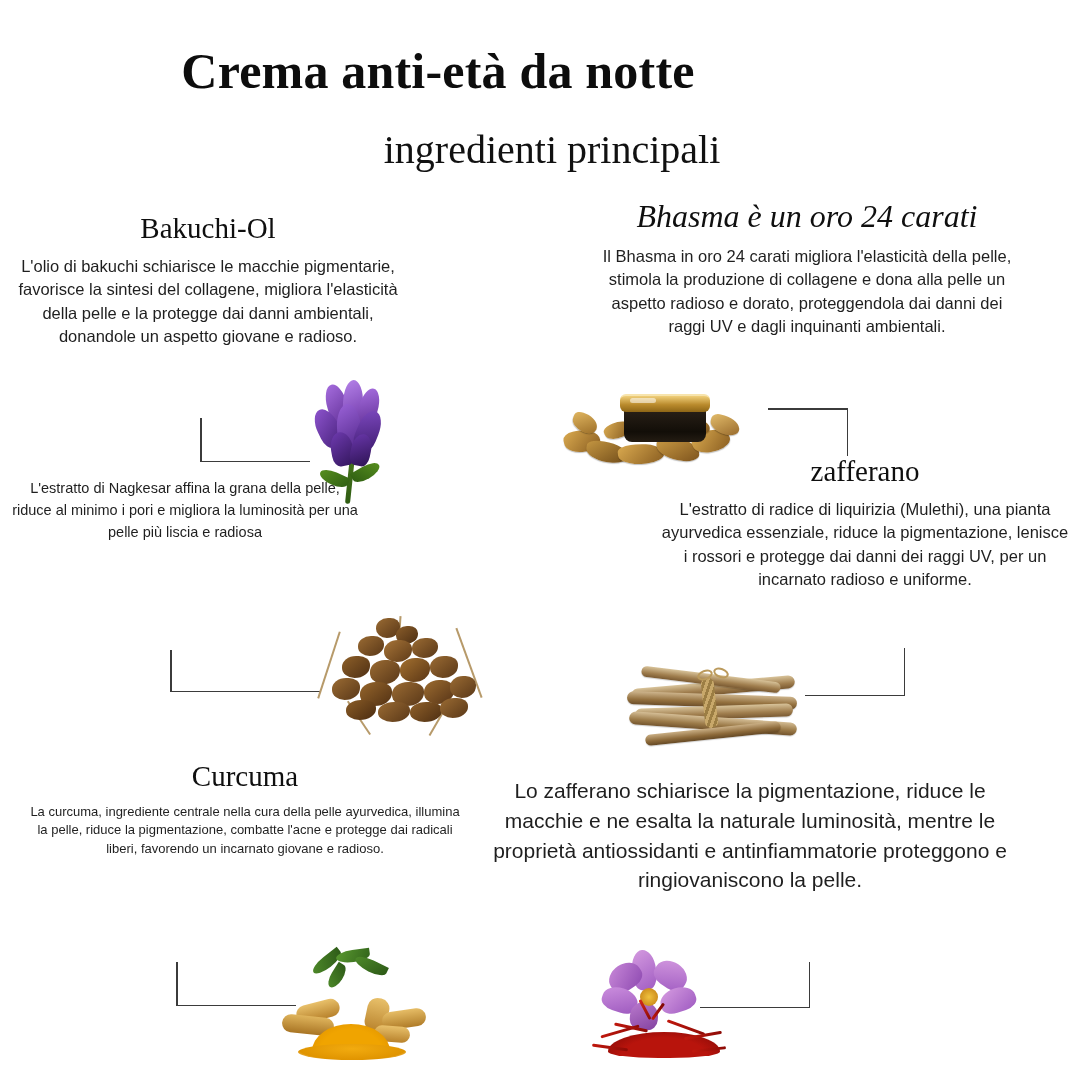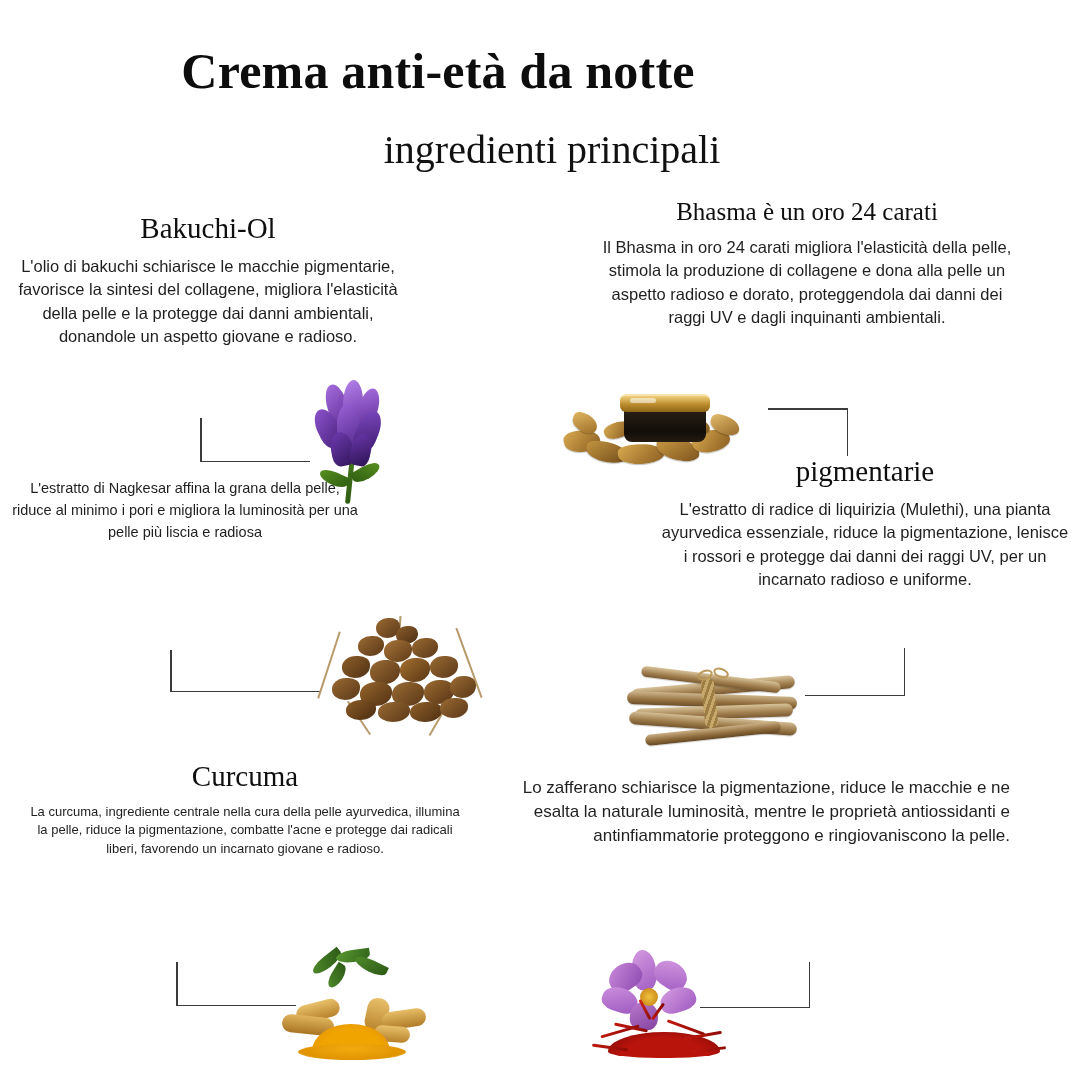--- a/index.html
+++ b/index.html
@@ -46,38 +46,38 @@
     line-height: 1.42;
     color: #1f1f1f;
   }
 
   
   #blk-bakuchi { top: 212px; left: 8px; width: 400px; text-align: center; }
   #blk-bakuchi h3 { font-size: 29px; }
   #blk-bakuchi p { font-size: 16.5px; }
 
   #blk-bhasma { top: 198px; left: 592px; width: 430px; text-align: center; }
-  #blk-bhasma h3 { font-size: 25px; }
+  #blk-bhasma h3 { font-size: 32px; font-style: italic; }
   #blk-bhasma p { font-size: 16.5px; }
 
   #blk-nagkesar { top: 478px; left: 10px; width: 350px; text-align: center; }
   #blk-nagkesar h3 { font-size: 27px; }
   #blk-nagkesar p { font-size: 14.5px; line-height: 1.5; }
 
   #blk-liquirizia { top: 455px; left: 660px; width: 410px; text-align: center; }
   #blk-liquirizia h3 { font-size: 29px; }
   #blk-liquirizia p { font-size: 16.5px; }
 
   #blk-curcuma { top: 760px; left: 30px; width: 430px; text-align: center; }
   #blk-curcuma h3 { font-size: 29px; }
   #blk-curcuma p { font-size: 13px; }
 
   #blk-zafferano { top: 776px; left: 490px; width: 520px; text-align: center; }
   #blk-zafferano h3 { font-size: 29px; }
-  #blk-zafferano p { font-size: 17px; text-align: right; }
+  #blk-zafferano p { font-size: 21px; }
 
   
   .bracket { position: absolute; }
   .bracket .h, .bracket .v { position: absolute; background: #3b3b3b; }
   .bracket .h { height: 1.5px; }
   .bracket .v { width: 1.5px; }
 
   
   .art { position: absolute; }
 
@@ -277,21 +277,21 @@
     <div class="bud" style="left:74px;  top:70px; width:32px; height:24px;"></div>
     <div class="bud" style="left:106px; top:68px; width:30px; height:24px; background:linear-gradient(140deg,#9c6c30,#573417);"></div>
     <div class="bud" style="left:132px; top:64px; width:26px; height:22px;"></div>
     <div class="bud" style="left:28px;  top:88px; width:30px; height:20px; background:linear-gradient(140deg,#8b5d27,#4a2b10);"></div>
     <div class="bud" style="left:60px;  top:90px; width:32px; height:20px;"></div>
     <div class="bud" style="left:92px;  top:90px; width:32px; height:20px; background:linear-gradient(140deg,#90612a,#4d2e12);"></div>
     <div class="bud" style="left:122px; top:86px; width:28px; height:20px;"></div>
   </div>
 
   <div class="block" id="blk-liquirizia">
-    <h3>pigmentarie</h3>
+    <h3>zafferano</h3>
     <p>L'estratto di radice di liquirizia (Mulethi), una pianta ayurvedica essenziale, riduce la pigmentazione, lenisce i rossori e protegge dai danni dei raggi UV, per un incarnato radioso e uniforme.</p>
   </div>
   <div class="bracket" style="top:648px; left:805px; width:100px; height:48px;">
     <div class="v" style="left:98.5px; top:0; height:48px;"></div>
     <div class="h" style="left:0; top:46.5px; width:100px;"></div>
   </div>
   <div class="art" id="art-liquirizia">
     <div class="stick" style="left:6px;  top:22px; width:164px; transform:rotate(-5deg);"></div>
     <div class="stick" style="left:2px;  top:34px; width:170px; transform:rotate(2deg); background:linear-gradient(to bottom,#cdb48c,#94713f 60%,#6d4f2a);"></div>
     <div class="stick" style="left:10px; top:46px; width:158px; transform:rotate(-2deg);"></div>

